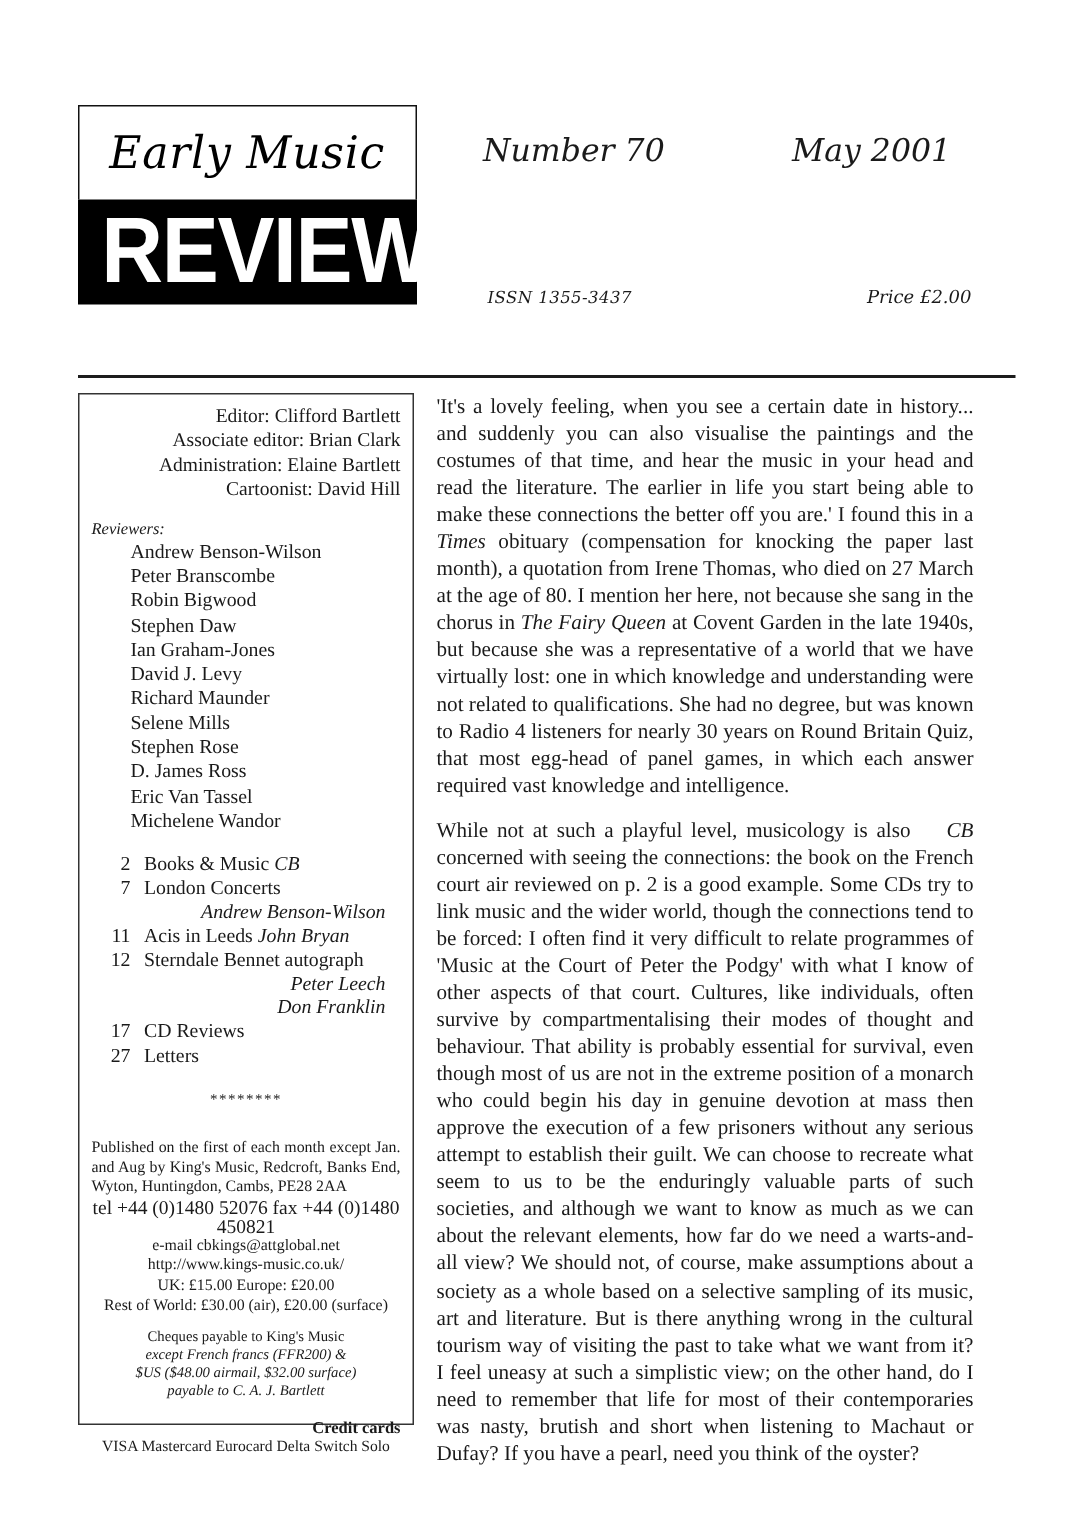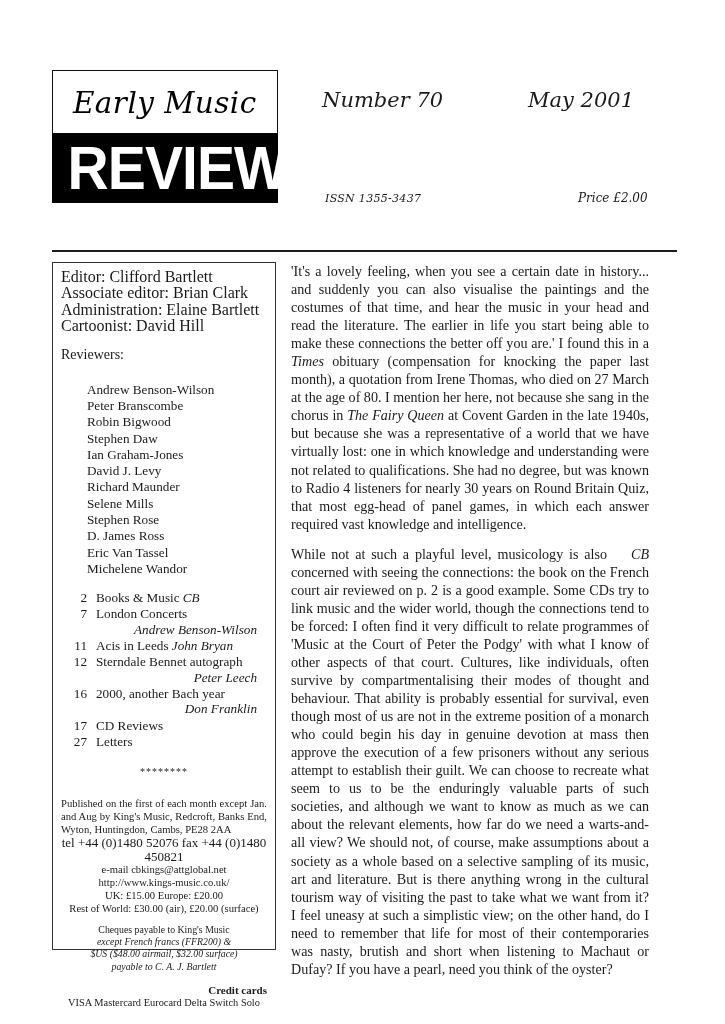--- a/index.html
+++ b/index.html
@@ -115,28 +115,30 @@
     position: absolute;
     left: 52px;
     top: 262px;
     width: 224px;
     height: 688px;
     border: 1px solid #333;
     box-sizing: border-box;
     padding: 6px 8px 0 8px;
   }
   .staff {
-    font-size: 16px;
+    font-size: 13px;
     line-height: 16.4px;
+    text-align: right;
   }
   .staff div { white-space: nowrap; }
   .reviewers-label {
-    font-size: 14px;
+    font-style: italic;
+    font-size: 11px;
     margin-top: 12px;
-    margin-bottom: 19px;
+    margin-bottom: 1px;
   }
   .reviewers {
     font-size: 13.2px;
     line-height: 16.3px;
     padding-left: 26px;
   }
   .reviewers div { white-space: nowrap; }
   
   .contents {
     margin-top: 13px;
@@ -280,24 +282,20 @@
       <div class="toc-author">Andrew Benson-Wilson</div>
       <div class="toc-row">
         <span class="toc-page">11</span>
         <span class="toc-title"><span>Acis in Leeds</span> <span class="ital">John Bryan</span></span>
       </div>
       <div class="toc-row">
         <span class="toc-page">12</span>
         <span class="toc-title">Sterndale Bennet autograph</span>
       </div>
       <div class="toc-author">Peter Leech</div>
-      <div class="toc-row">
-        <span class="toc-page">16</span>
-        <span class="toc-title">2000, another Bach year</span>
-      </div>
       <div class="toc-author">Don Franklin</div>
       <div class="toc-row">
         <span class="toc-page">17</span>
         <span class="toc-title">CD Reviews</span>
       </div>
       <div class="toc-row">
         <span class="toc-page">27</span>
         <span class="toc-title">Letters</span>
       </div>
     </div>

